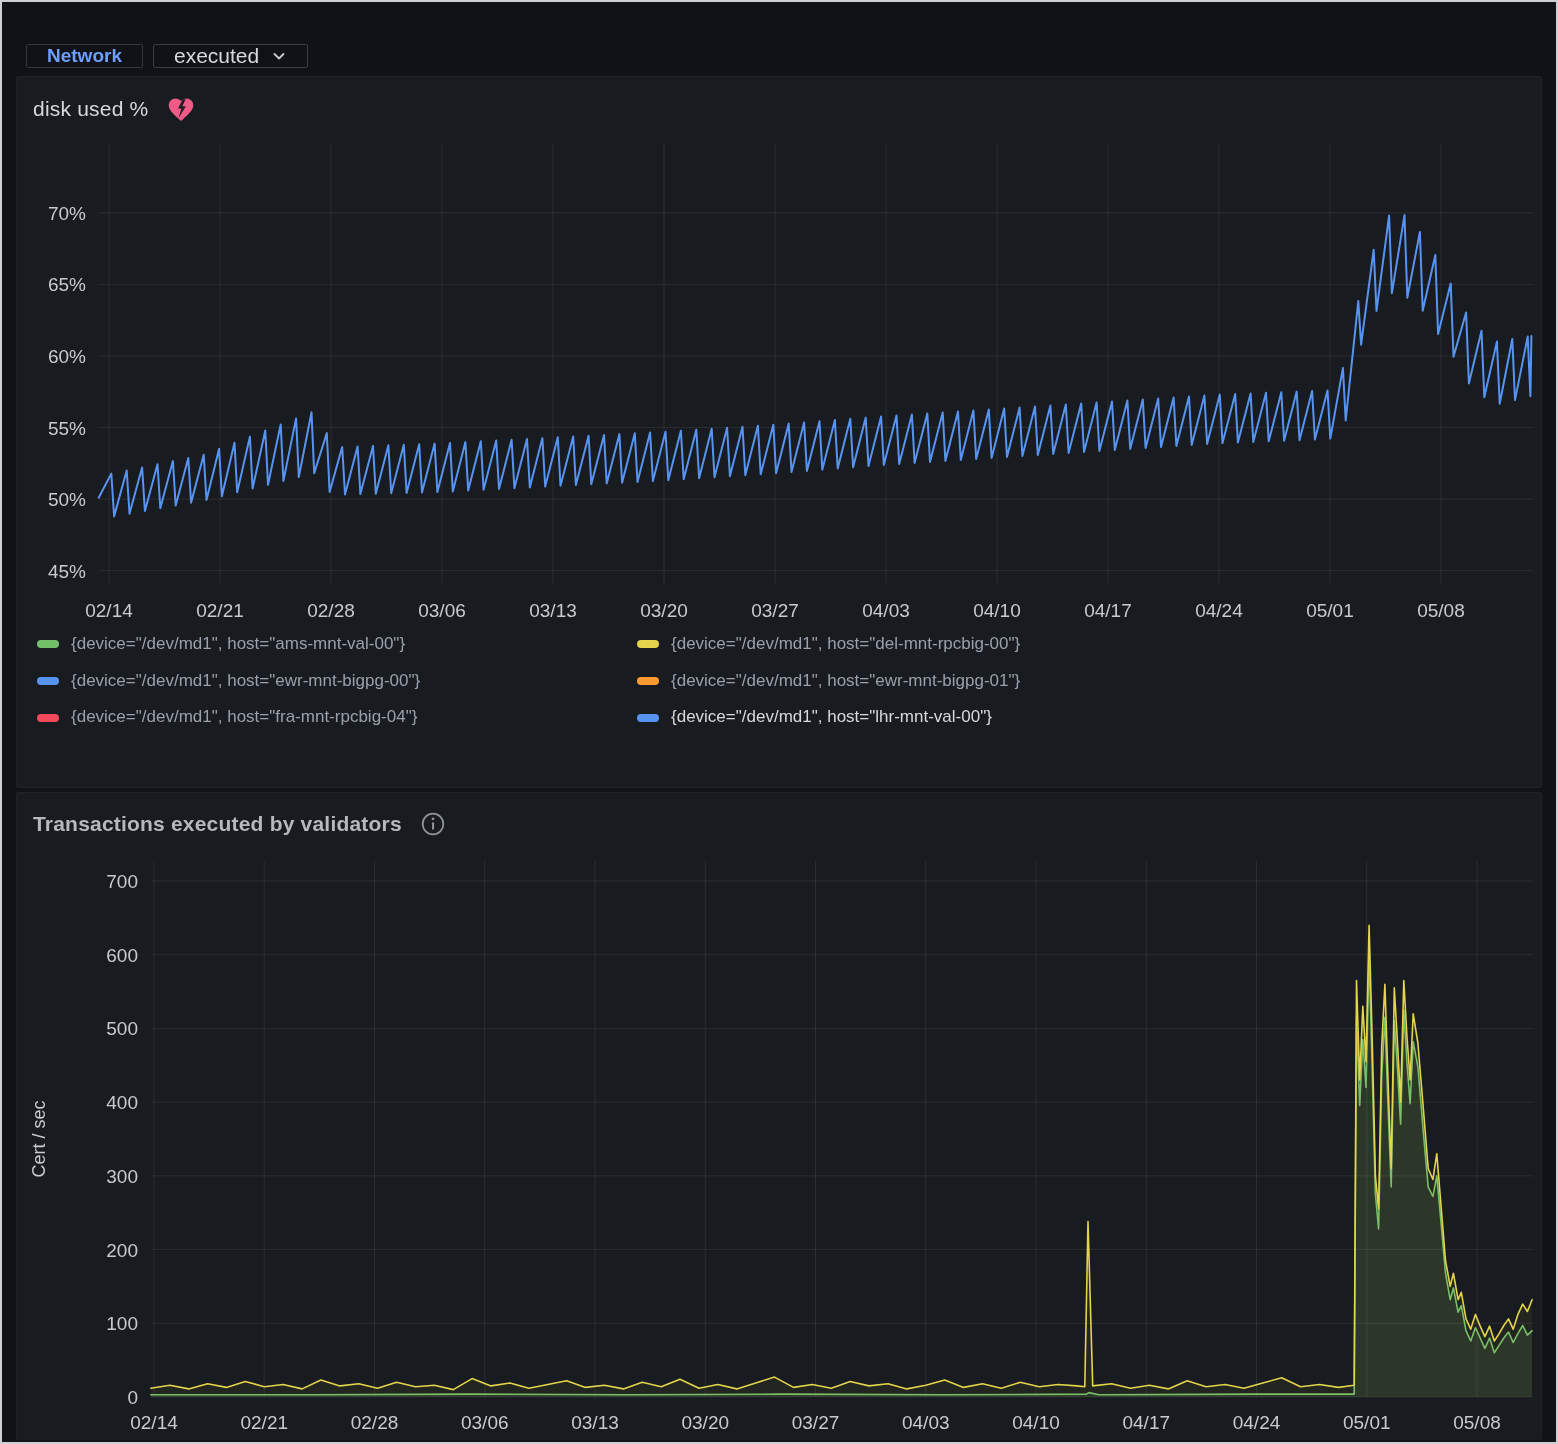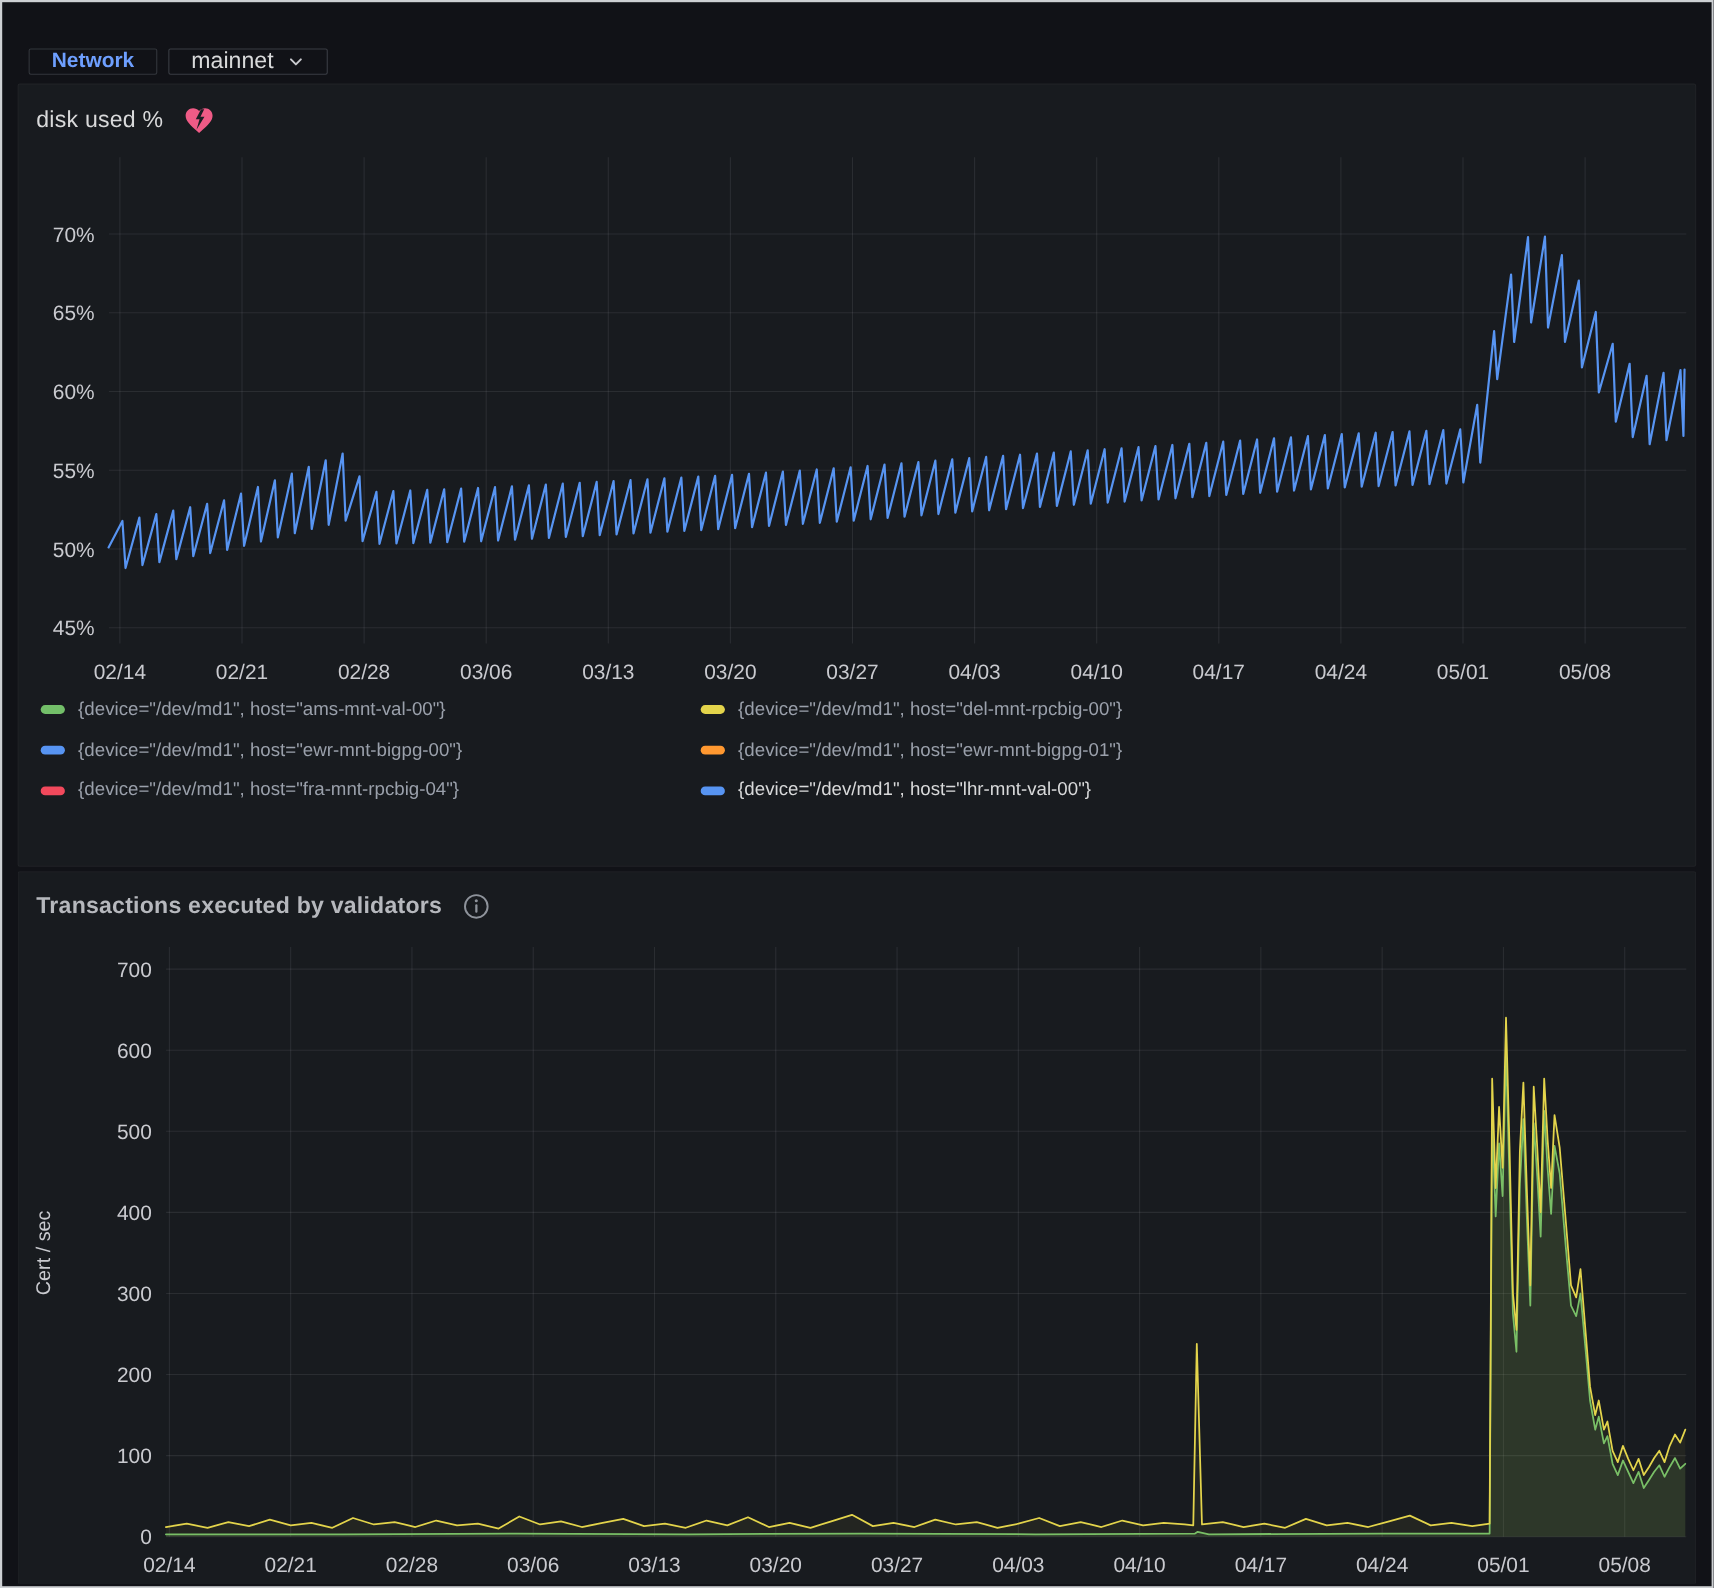--- a/index.html
+++ b/index.html
@@ -38,21 +38,21 @@
 </head>
 <body>
 
 <div class="frame">
 
   <div class="topbar">
     <div class="chip network">
       <span>Network</span>
     </div>
     <div class="chip value">
-      <span>mainnet</span>
+      <span>executed</span>
       <span class="icon">
         <svg width="16" height="16" viewBox="0 0 16 16">
             <path d="M3.5 6l4.5 4.5L12.5 6" fill="none" stroke="#c8c9ce" stroke-width="1.8" stroke-linecap="round" stroke-linejoin="round"></path>
           </svg>
       </span>
     </div>
   </div>
 
   <div class="panel disk">
     <div class="panel-header">

